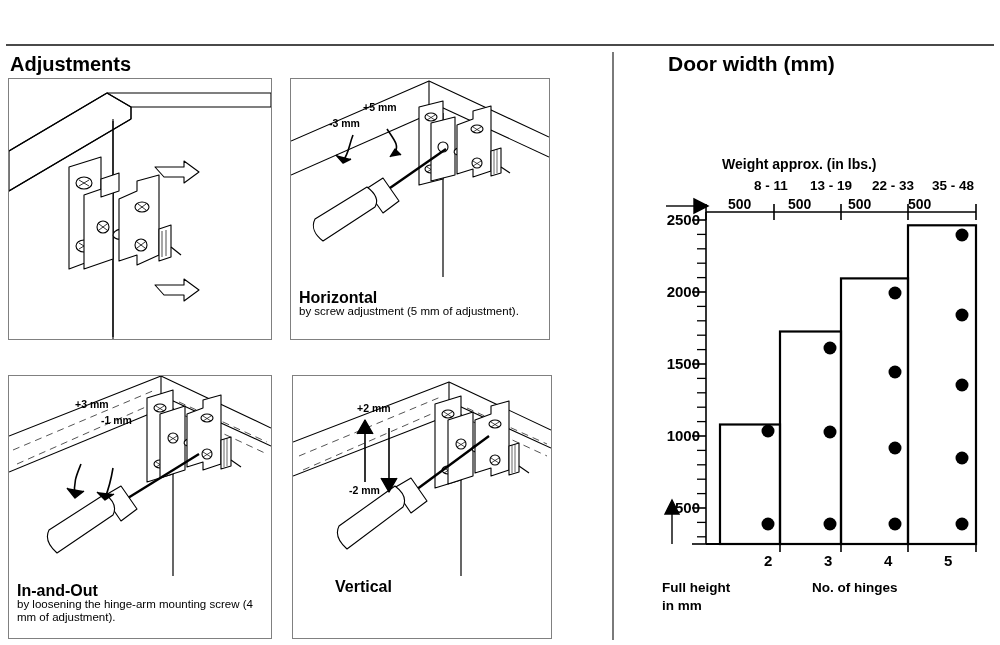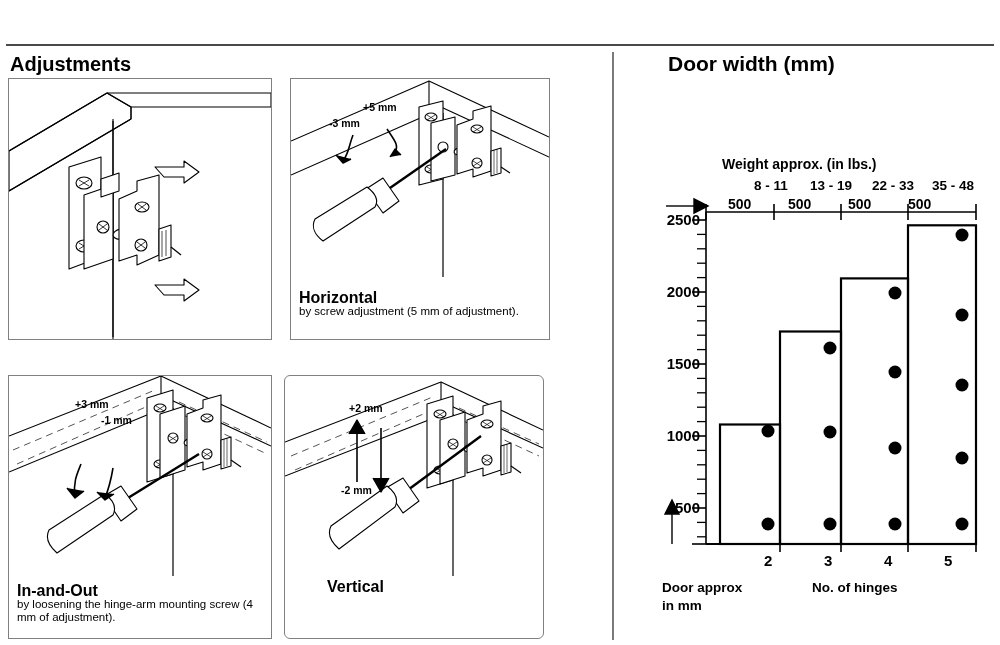--- a/index.html
+++ b/index.html
@@ -29,21 +29,21 @@
   }
   .doorwidth-heading{
     position:absolute;left:668px;top:52px;font-size:21px;font-weight:bold;
   }
 
   
   .panel{position:absolute;border:1.5px solid #808080;background:#fff;overflow:hidden;}
   #panel-1{left:8px;top:78px;width:262px;height:260px;}
   #panel-2{left:290px;top:78px;width:258px;height:260px;}
   #panel-3{left:8px;top:375px;width:262px;height:262px;}
-  #panel-4{left:284px;top:375px;width:258px;height:262px;border-radius:6px;}
+  #panel-4{left:292px;top:375px;width:258px;height:262px;}
 
   .panel svg{position:absolute;left:0;top:0;}
 
   .cap{position:absolute;left:8px;font-size:11.5px;line-height:13.5px;}
   .cap .cap-title{font-weight:bold;display:block;font-size:16px;}
   #cap-2{top:212px;}
   #cap-3{top:208px;}
   #cap-4{top:204px;margin-left:34px;}
 
   .mm-label{
@@ -316,21 +316,21 @@
     <div class="chart-txt ytick-lbl" style="left:0px;top:143px;width:60px;">2000</div>
     <div class="chart-txt ytick-lbl" style="left:0px;top:215px;width:60px;">1500</div>
     <div class="chart-txt ytick-lbl" style="left:0px;top:287px;width:60px;">1000</div>
     <div class="chart-txt ytick-lbl" style="left:0px;top:359px;width:60px;">500</div>
 
     <div class="chart-txt xtick-lbl" style="left:124px;top:412px;">2</div>
     <div class="chart-txt xtick-lbl" style="left:184px;top:412px;">3</div>
     <div class="chart-txt xtick-lbl" style="left:244px;top:412px;">4</div>
     <div class="chart-txt xtick-lbl" style="left:304px;top:412px;">5</div>
 
-    <div class="chart-txt axis-cap" style="left:22px;top:440px;">Door approx</div>
+    <div class="chart-txt axis-cap" style="left:22px;top:440px;">Full height</div>
     <div class="chart-txt axis-cap" style="left:22px;top:458px;">in mm</div>
     <div class="chart-txt axis-cap" style="left:172px;top:440px;">No. of hinges</div>
 
     <svg width="352" height="480" viewBox="0 0 352 480">
 
       <g stroke="#000" stroke-width="1.6" fill="none">
         <line x1="66" y1="72" x2="336" y2="72"></line>
         <line x1="66" y1="64" x2="66" y2="80"></line>
         <line x1="134" y1="64" x2="134" y2="80"></line>
         <line x1="201" y1="64" x2="201" y2="80"></line>

